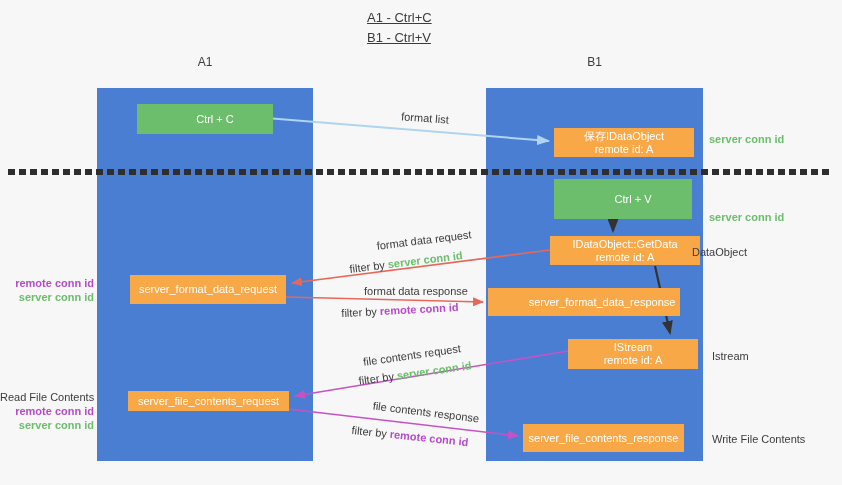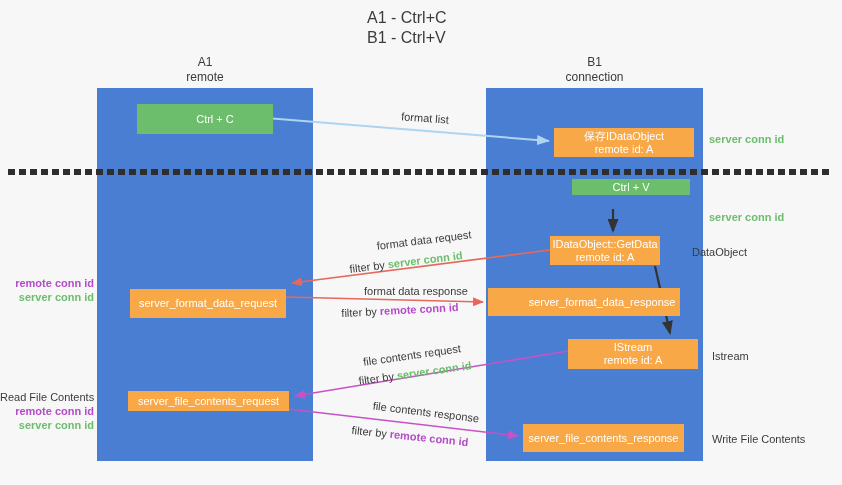--- a/index.html
+++ b/index.html
@@ -8,22 +8,23 @@
     background:#f7f7f7;
   }
   .stage{
     position:relative;
     width:842px;height:485px;
     background:#f7f7f7;
     overflow:hidden;
   }
   .title{
     position:absolute;left:367px;top:8px;
-    font-size:16px;line-height:20px;color:#3b3b3b;
+    font-size:13px;line-height:20px;color:#3b3b3b;
     z-index:5;
+    text-decoration:underline;
   }
   .col-header{
     position:absolute;top:55px;
     font-size:12px;line-height:15px;color:#3b3b3b;
     text-align:center;z-index:5;
   }
   .column{
     position:absolute;top:88px;height:373px;
     background:#4a7ed2;z-index:1;
   }
@@ -58,25 +59,23 @@
 
 <div class="stage">
 
   <div class="title">
     <div>A1 - Ctrl+C</div>
     <div>B1 - Ctrl+V</div>
   </div>
 
   <div class="col-header" style="left:97px;width:216px;">
     <div>A1</div>
-    <div>remote</div>
   </div>
   <div class="col-header" style="left:486px;width:217px;">
     <div>B1</div>
-    <div>connection</div>
   </div>
 
   <div class="column" style="left:97px;width:216px;"></div>
   <div class="column" style="left:486px;width:217px;"></div>
 
   <div class="dotted-line"></div>
 
   <svg class="edges" width="842" height="485">
     <defs>
       <marker id="mBlue" markerWidth="13" markerHeight="10" refX="12" refY="5" orient="auto" markerUnits="userSpaceOnUse">
@@ -103,30 +102,30 @@
 
   <div class="node green" style="left:137px;top:104px;width:116px;height:30px;padding-left:20px;">
     <div>Ctrl + C</div>
   </div>
 
   <div class="node orange" style="left:554px;top:128px;width:140px;height:29px;">
     <div>保存IDataObject</div>
     <div>remote id: A</div>
   </div>
 
-  <div class="node green" style="left:572px;top:179px;width:118px;height:16px;">
+  <div class="node green" style="left:554px;top:179px;width:118px;height:40px;padding-left:20px;">
     <div>Ctrl + V</div>
   </div>
 
-  <div class="node orange" style="left:550px;top:236px;width:110px;height:29px;align-items:center;">
+  <div class="node orange" style="left:550px;top:236px;width:150px;height:29px;align-items:center;">
     <div>IDataObject::GetData</div>
     <div>remote id: A</div>
   </div>
 
-  <div class="node orange" style="left:130px;top:275px;width:156px;height:29px;margin-top:14px;">
+  <div class="node orange" style="left:130px;top:275px;width:156px;height:29px;">
     <div>server_format_data_request</div>
   </div>
 
   <div class="node orange" style="left:488px;top:288px;width:156px;height:28px;padding-left:36px;">
     <div>server_format_data_response</div>
   </div>
 
   <div class="node orange" style="left:568px;top:339px;width:130px;height:30px;">
     <div>IStream</div>
     <div>remote id: A</div>

